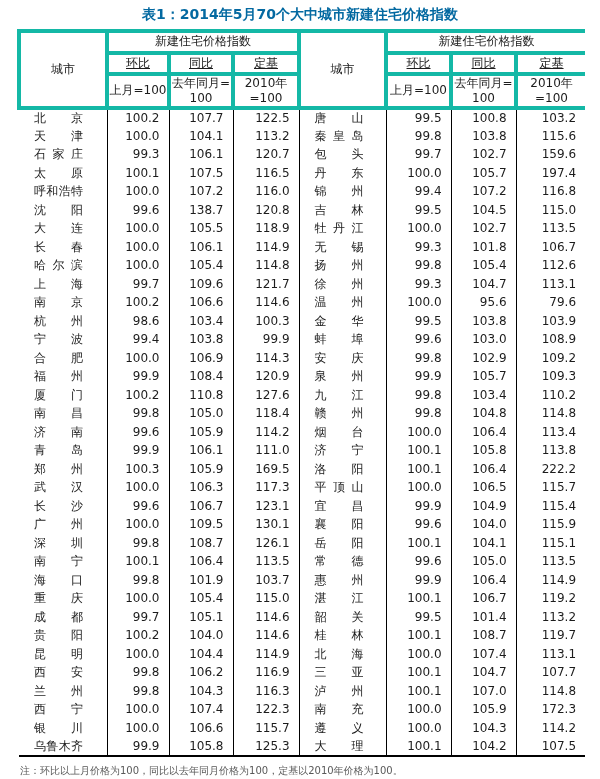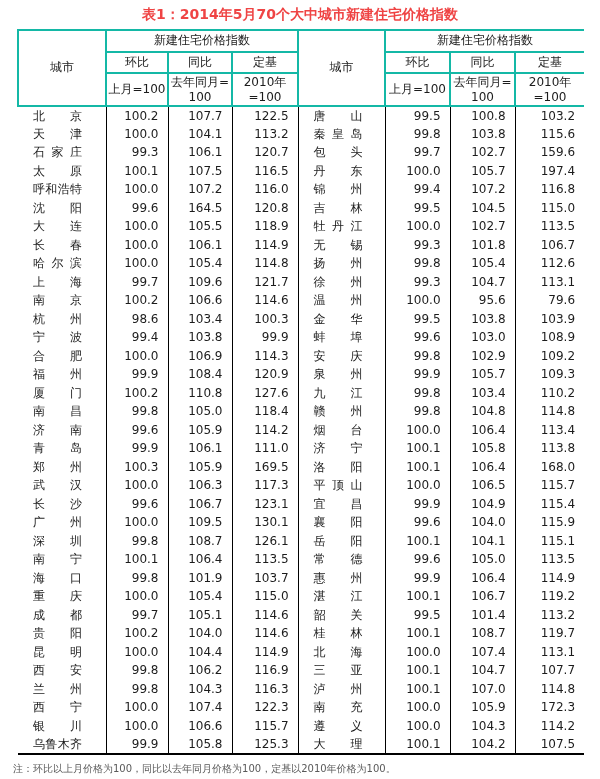--- a/index.html
+++ b/index.html
@@ -3,51 +3,51 @@
 <meta charset="utf-8">
 <style>
   html,body { margin:0; padding:0; }
   body {
     width:600px; height:779px; overflow:hidden;
     background:#ffffff; color:#1c1c1c;
     font-family:"DejaVu Sans","Liberation Sans",sans-serif;
   }
   .title {
     font-size:14px; font-weight:bold; text-align:center;
-    padding:6px 0 5px 0; color:#ef4444;
+    padding:6px 0 5px 0; color:#0369a1;
   }
   table.idx {
     border-collapse:collapse; table-layout:fixed;
     width:566px; margin-left:17px;
     border-top:2px solid #000; border-bottom:2px solid #000;
   }
   thead { border-bottom:2px solid #000; }
   thead th {
-    border:2px solid #14b8a6; font-weight:normal; font-size:12px;
+    border:4px solid #14b8a6; font-weight:normal; font-size:12px;
     padding:0; text-align:center; vertical-align:middle; line-height:1.15;
   }
   thead th.noR { border-right:none; }
   tr.h1 { height:22px; }
-  tr.h2 { height:21px; }
+  tr.h2 { height:21px;text-decoration:underline; }
   tr.h3 { height:33px; }
   .base2 span { display:block; line-height:15px; }
   tbody tr { height:18.5px; }
   tbody td {
     border-left:1px solid #000; font-size:12px; padding:0;
     vertical-align:middle; line-height:1;
   }
   tbody td:first-child { border-left:none; }
   td.n { text-align:right; padding-right:9px; }
   td.c { padding-left:15px; }
   .cn {
     display:inline-block; width:49px;
     text-align:justify; text-align-last:justify; text-justify:inter-character;
     white-space:nowrap;
   }
-  .note { font-size:10px; color:#595959; margin:7px 0 0 13px; }
+  .note { font-size:10px; color:#595959; margin:7px 0 0 20px; }
 </style>
 </head>
 <body>
 
 <div class="title">表1：2014年5月70个大中城市新建住宅价格指数</div>
 
 <table class="idx">
   <colgroup>
     <col style="width:88px">
       <col style="width:62px">
@@ -141,21 +141,21 @@
         <td class="n">107.2</td>
         <td class="n">116.0</td>
         <td class="c"><span class="cn">锦州</span></td>
         <td class="n">99.4</td>
         <td class="n">107.2</td>
         <td class="n">116.8</td>
       </tr>
       <tr>
         <td class="c"><span class="cn">沈阳</span></td>
         <td class="n">99.6</td>
-        <td class="n">164.5</td>
+        <td class="n">138.7</td>
         <td class="n">120.8</td>
         <td class="c"><span class="cn">吉林</span></td>
         <td class="n">99.5</td>
         <td class="n">104.5</td>
         <td class="n">115.0</td>
       </tr>
       <tr>
         <td class="c"><span class="cn">大连</span></td>
         <td class="n">100.0</td>
         <td class="n">105.5</td>
@@ -286,21 +286,21 @@
         <td class="n">113.8</td>
       </tr>
       <tr>
         <td class="c"><span class="cn">郑州</span></td>
         <td class="n">100.3</td>
         <td class="n">105.9</td>
         <td class="n">169.5</td>
         <td class="c"><span class="cn">洛阳</span></td>
         <td class="n">100.1</td>
         <td class="n">106.4</td>
-        <td class="n">168.0</td>
+        <td class="n">222.2</td>
       </tr>
       <tr>
         <td class="c"><span class="cn">武汉</span></td>
         <td class="n">100.0</td>
         <td class="n">106.3</td>
         <td class="n">117.3</td>
         <td class="c"><span class="cn">平顶山</span></td>
         <td class="n">100.0</td>
         <td class="n">106.5</td>
         <td class="n">115.7</td>

